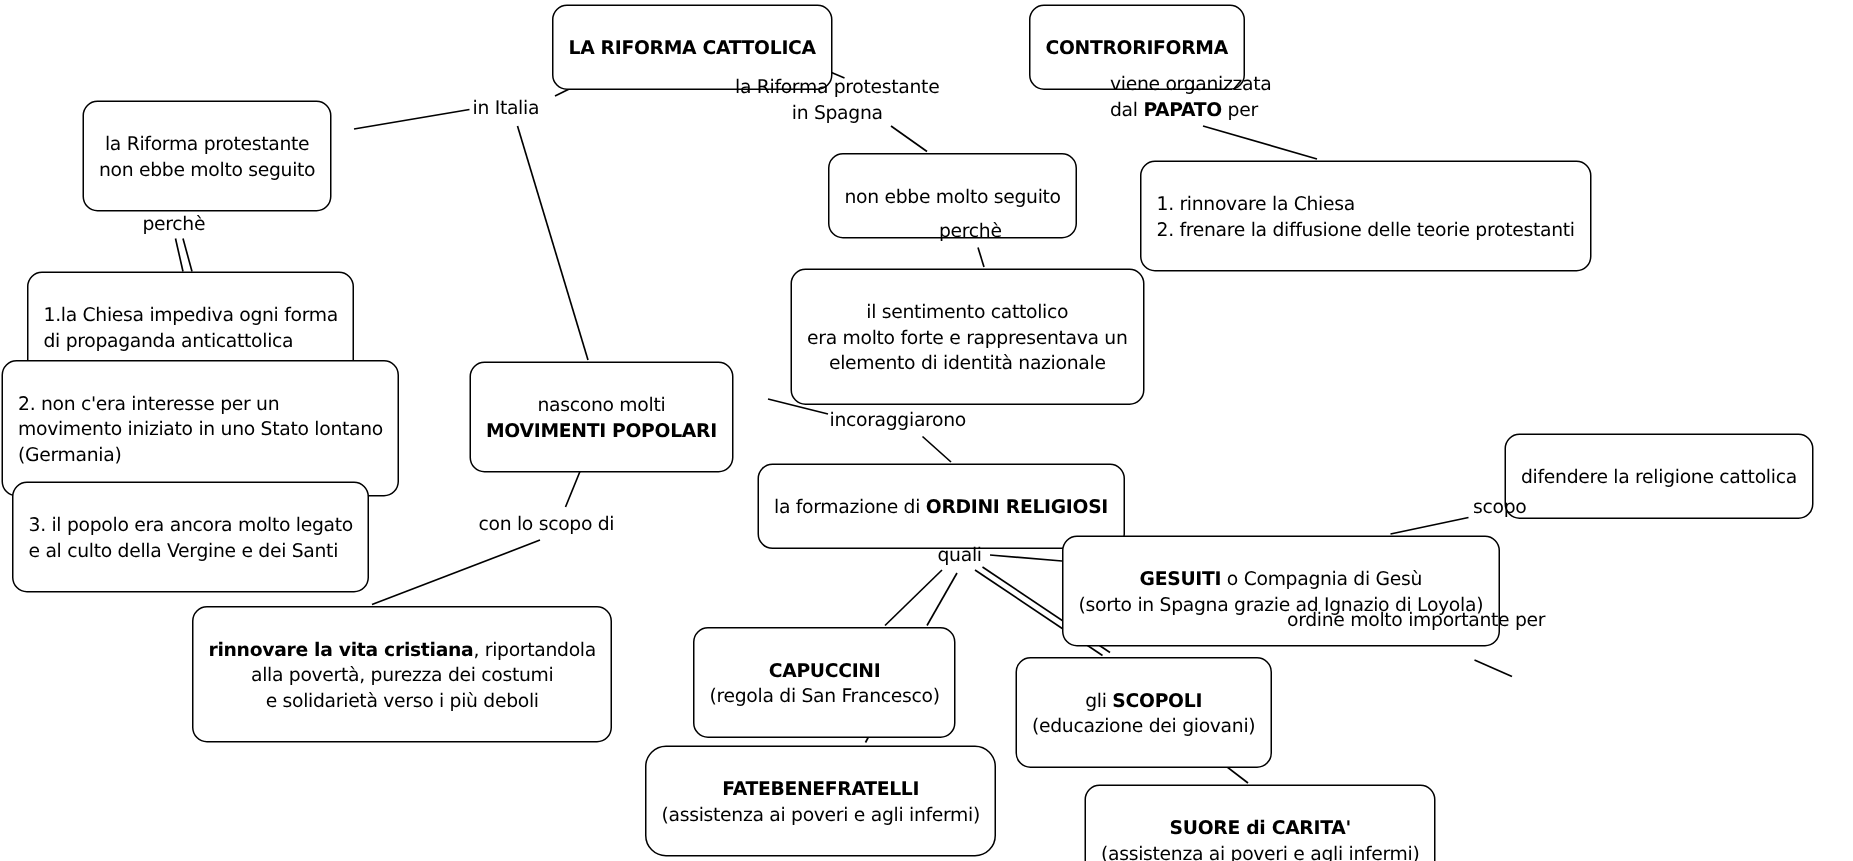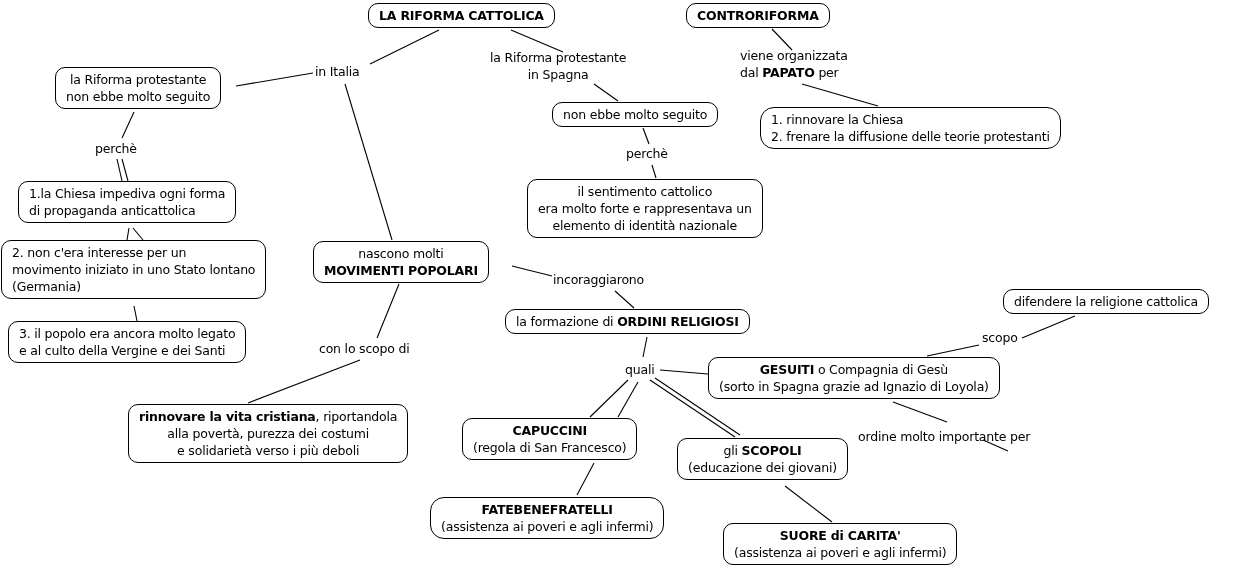--- a/index.html
+++ b/index.html
@@ -14,21 +14,21 @@
     line-height: 17px;
     color: #000000;
     overflow: hidden;
   }
   .lines { position: absolute; left: 0; top: 0; }
   .node { position: absolute; white-space: nowrap; letter-spacing: -0.2px; z-index: 2; }
   .node.boxed {
     border: 1.5px solid #000000;
     border-radius: 10px;
     background: #ffffff;
-    padding: 3px 10px;
+    padding: 19px 10px;
   }
   .node .line { white-space: nowrap; }
   .b { font-weight: bold; }
 </style>
 </head>
 <body>
 
 <div class="canvas" style="background: rgb(255, 255, 255);">
   <svg class="lines" width="1235" height="574" viewBox="0 0 1235 574" xmlns="http://www.w3.org/2000/svg">
       <line x1="439" y1="30" x2="370" y2="64" stroke="#000000" stroke-width="1.1"></line>
@@ -91,21 +91,21 @@
       <div class="line"><span class="b">MOVIMENTI POPOLARI</span></div>
     </div>
     <div class="node boxed" style="left: 552px; top: 102px; text-align: center;">
       <div class="line"><span>non ebbe molto seguito</span></div>
     </div>
     <div class="node boxed" style="left: 527px; top: 179px; text-align: center;">
       <div class="line"><span>il sentimento cattolico</span></div>
       <div class="line"><span>era molto forte e rappresentava un</span></div>
       <div class="line"><span>elemento di identità nazionale</span></div>
     </div>
-    <div class="node boxed" style="left: 760px; top: 107px; text-align: left; border-radius: 14px;">
+    <div class="node boxed" style="left: 760px; top: 107px; text-align: left;">
       <div class="line"><span>1. rinnovare la Chiesa</span></div>
       <div class="line"><span>2. frenare la diffusione delle teorie protestanti</span></div>
     </div>
     <div class="node boxed" style="left: 505px; top: 309px; text-align: center;">
       <div class="line"><span>la formazione di </span><span class="b">ORDINI RELIGIOSI</span></div>
     </div>
     <div class="node boxed" style="left: 1003px; top: 289px; text-align: center;">
       <div class="line"><span>difendere la religione cattolica</span></div>
     </div>
     <div class="node boxed" style="left: 708px; top: 357px; text-align: center;">
@@ -155,16 +155,16 @@
     </div>
     <div class="node" style="left: 319px; top: 340px; text-align: left;">
       <div class="line"><span>con lo scopo di</span></div>
     </div>
     <div class="node" style="left: 625px; top: 361px; text-align: center;">
       <div class="line"><span>quali</span></div>
     </div>
     <div class="node" style="left: 982px; top: 329px; text-align: left;">
       <div class="line"><span>scopo</span></div>
     </div>
-    <div class="node" style="left: 858px; top: 428px; text-align: left;">
+    <div class="node" style="left: 858px; top: 404px; text-align: left;">
       <div class="line"><span>ordine molto importante per</span></div>
     </div>
   </div>
 
 </body></html>

